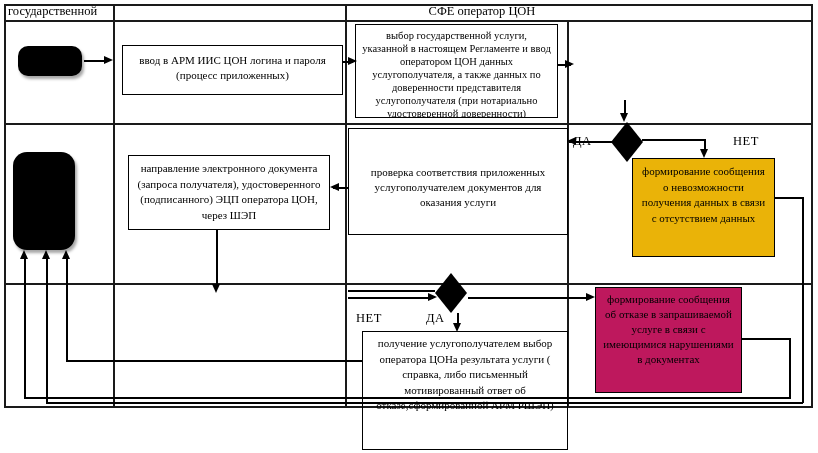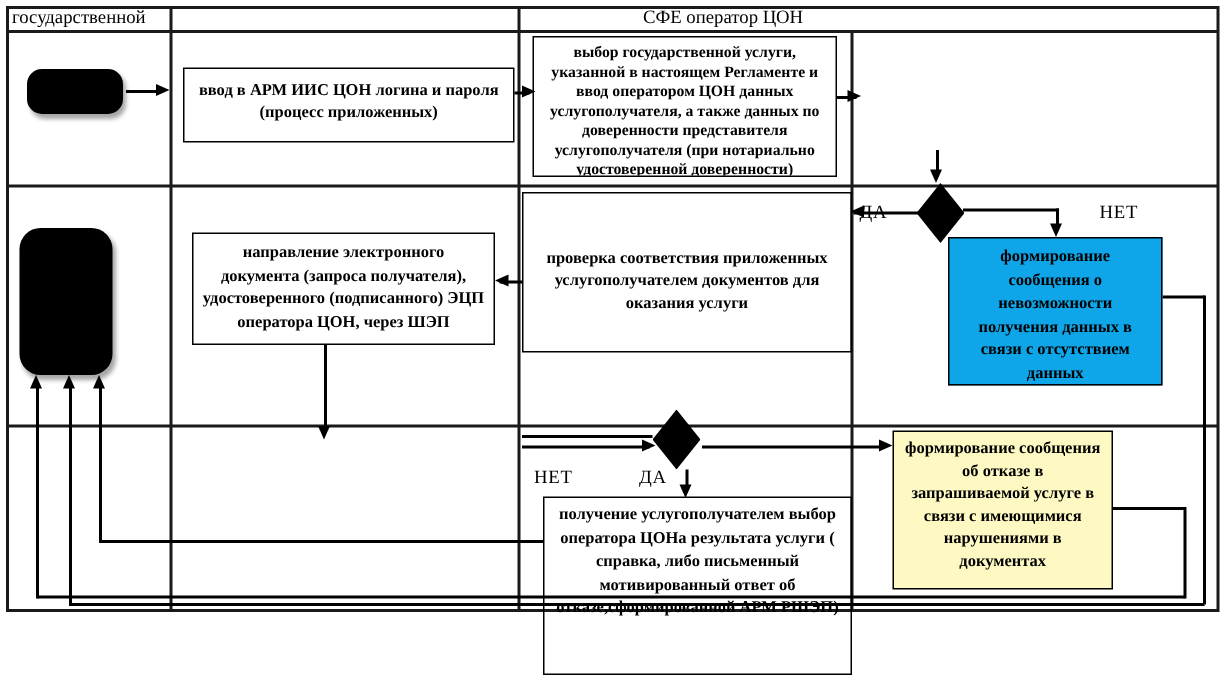--- a/index.html
+++ b/index.html
@@ -9,21 +9,21 @@
     overflow:hidden;
   }
   .hline,.vline{position:absolute;background:#1a1a1a;}
   .hline{height:1.5px;}
   .vline{width:1.5px;}
   .cline-h{position:absolute;background:#000;height:1.5px;}
   .cline-v{position:absolute;background:#000;width:1.5px;}
   .fbox{
     position:absolute;border:1.8px solid #000;background:transparent;
     font-size:11px;line-height:14.5px;text-align:center;
-    box-sizing:border-box;padding:3px 6px;overflow:hidden;font-weight:bold;
+    box-sizing:border-box;padding:3px 6px;overflow:hidden;
   }
   .terminator{
     position:absolute;background:#000;border-radius:10px;
     box-shadow:2px 3px 3px rgba(0,0,0,0.35);
   }
   .diamond{
     position:absolute;width:32px;height:40px;background:#000;
     clip-path:polygon(50% 0,100% 50%,50% 100%,0 50%);
     filter:drop-shadow(2px 2px 1px #9a9a9a);
   }
@@ -118,20 +118,20 @@
 
   <div class="fbox" style="left:122px;top:45px;width:221px;height:50px;padding-top:7px;">ввод в АРМ ИИС ЦОН логина и пароля (процесс приложенных)</div>
 
   <div class="fbox" style="left:355px;top:24px;width:203px;height:94px;font-size:10.5px;line-height:13px;padding-top:4px;">выбор государственной услуги, указанной в настоящем Регламенте и ввод оператором ЦОН данных услугополучателя, а также данных по доверенности представителя услугополучателя (при нотариально удостоверенной доверенности)</div>
 
 
   <div class="fbox" style="left:128px;top:155px;width:202px;height:75px;line-height:15.5px;padding-top:5px;">направление электронного документа (запроса получателя), удостоверенного (подписанного) ЭЦП оператора ЦОН, через ШЭП</div>
 
   <div class="fbox" style="left:348px;top:128px;width:220px;height:107px;text-align:center;line-height:15px;padding:36px 10px 4px 10px;">проверка соответствия приложенных услугополучателем документов для оказания услуги</div>
 
-  <div class="fbox" style="left:632px;top:158px;width:143px;height:99px;line-height:15.5px;padding-top:5px;background:#0ea5e9;">формирование сообщения о невозможности получения данных в связи с отсутствием данных</div>
+  <div class="fbox" style="left:632px;top:158px;width:143px;height:99px;line-height:15.5px;padding-top:5px;background:#eab308;">формирование сообщения о невозможности получения данных в связи с отсутствием данных</div>
 
 
   <div class="fbox" style="left:362px;top:331px;width:206px;height:119px;line-height:15.5px;padding-top:4px;">получение услугополучателем выбор оператора ЦОНа результата услуги ( справка, либо письменный мотивированный ответ об отказе,сформированной АРМ РШЭП)</div>
 
-  <div class="fbox" style="left:595px;top:287px;width:147px;height:106px;line-height:15px;padding-top:4px;background:#fef9c3;">формирование сообщения об отказе в запрашиваемой услуге в связи с имеющимися нарушениями в документах</div>
+  <div class="fbox" style="left:595px;top:287px;width:147px;height:106px;line-height:15px;padding-top:4px;background:#be185d;">формирование сообщения об отказе в запрашиваемой услуге в связи с имеющимися нарушениями в документах</div>
 
 </div>
 
 </body></html>

